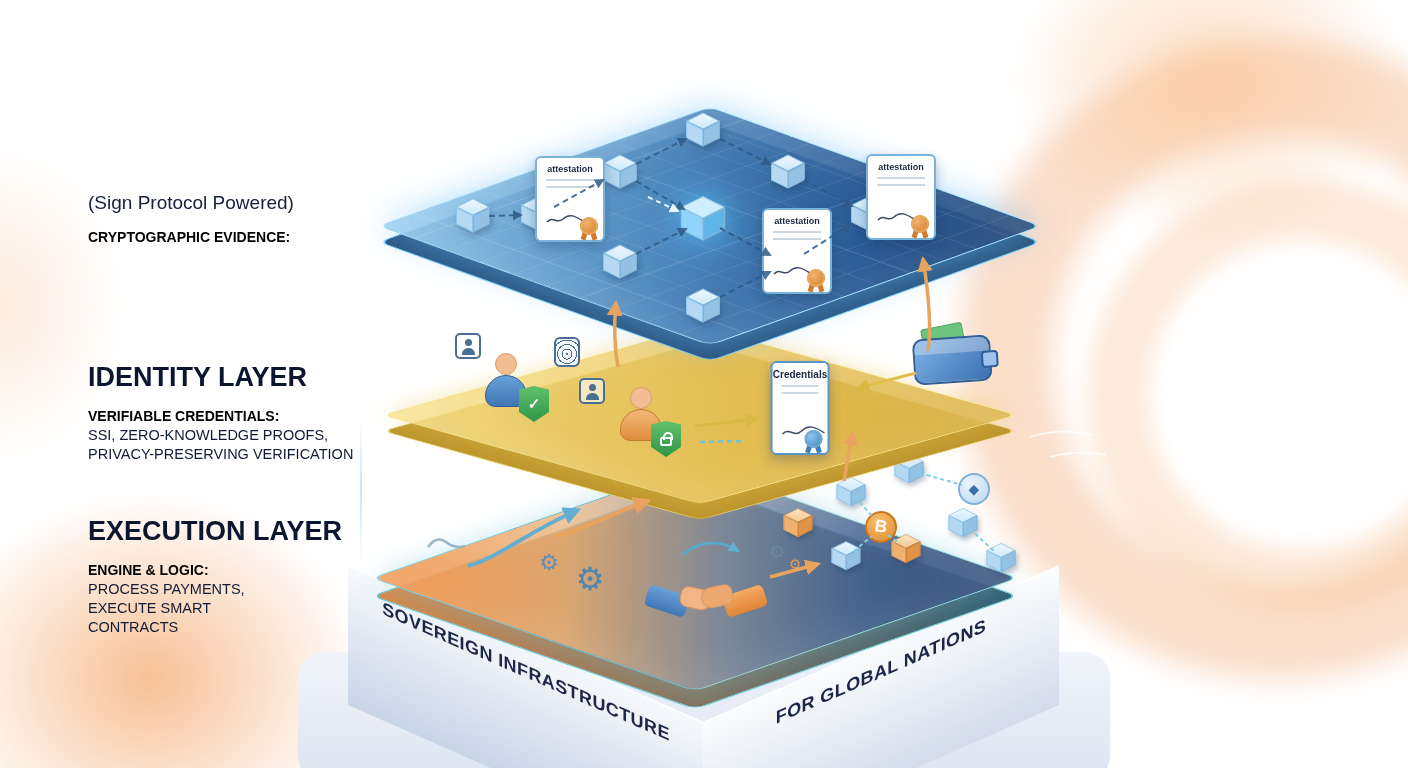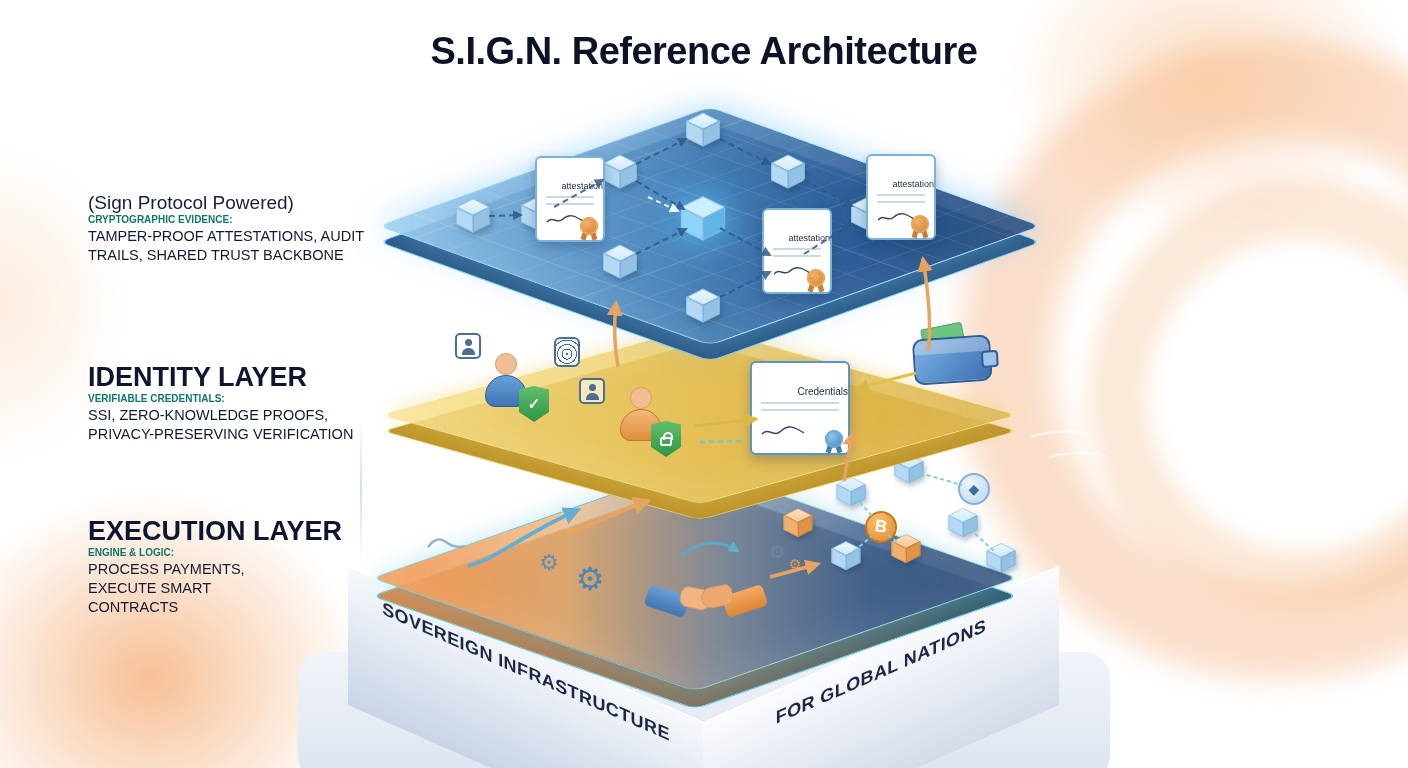--- a/index.html
+++ b/index.html
@@ -69,29 +69,29 @@
   .cube.glow .t{background:#cdefff}.cube.glow .l{background:#8ed4fb}.cube.glow .r{background:#5fb4e8}
   .cube.orange .t{background:linear-gradient(135deg,#fbe4c5,#f6c48c);border-color:#dd9a52}
   .cube.orange .l{background:#f0b070;border-color:#dd9a52}
   .cube.orange .r{background:#e09447;border-color:#c9813a}
   .cube.small{transform:translate(-50%,-50%) scale(.85)}
   .cube.small.orange{transform:translate(-50%,-50%) scale(.85)}
 
   
   .doc{position:absolute;width:70px;height:86px;transform:translate(-50%,-50%);background:#fff;
     border:2px solid #7ab3d9;border-radius:6px;box-shadow:0 5px 12px rgba(25,55,95,.3)}
-  .doc .label{font-size:9px;font-weight:400;text-align:right;margin-top:23px;color:#1c2840}
+  .doc .label{font-size:9px;font-weight:700;text-align:center;margin-top:6px;color:#1c2840}
   .doc .line{height:2px;background:#cdd7e1;margin:5px 9px 0}
   .doc .sig{position:absolute;left:8px;bottom:14px}
   .doc .seal{position:absolute;right:5px;bottom:5px;width:18px;height:18px;border-radius:50%;
     background:radial-gradient(circle at 35% 32%,#f2b36b,#ce7a2e);box-shadow:inset 0 0 0 2px rgba(233,169,92,.9)}
   .doc .seal::before,.doc .seal::after{content:"";position:absolute;top:13px;width:5px;height:10px;background:#cf7a2e;z-index:-1}
   .doc .seal::before{left:2px;transform:rotate(18deg)}
   .doc .seal::after{right:2px;transform:rotate(-18deg)}
-  .doc.cred{width:100px;height:94px;border-color:#5b95c8}
+  .doc.cred{width:59px;height:94px;border-color:#5b95c8}
   .doc.cred .label{font-size:10px}
   .doc.cred .seal{background:radial-gradient(circle at 35% 32%,#8cc6ec,#3f7fb6);box-shadow:inset 0 0 0 2px rgba(110,170,220,.9)}
   .doc.cred .seal::before,.doc.cred .seal::after{background:#3f7fb6}
 
   
   .person{position:absolute;width:42px;height:54px;transform:translate(-50%,-50%)}
   .person .head{position:absolute;left:50%;margin-left:-11px;top:0;width:22px;height:22px;border-radius:50%;
     background:#f2bd93;border:1px solid #d99d6d}
   .person .body{position:absolute;left:0;top:22px;width:42px;height:32px;border-radius:21px 21px 10px 10px;
     background:linear-gradient(#6aa0d8,#3f76b4);border:1px solid #2f5e98}
@@ -137,21 +137,21 @@
   .ethbadge{position:absolute;width:32px;height:32px;transform:translate(-50%,-50%);border-radius:50%;
     background:radial-gradient(circle at 35% 30%,#ecf5fc,#b9d7ee);border:2px solid #7fb0d8;
     color:#3c6ea5;font-size:14px;display:flex;align-items:center;justify-content:center}
 
   
   .title{position:absolute;top:30px;left:0;right:0;text-align:center;font-size:38px;font-weight:800;
     color:#0c1327;letter-spacing:-.5px}
   .label-block{position:absolute;left:88px;width:320px;color:#0d1630}
   .label-block h2{font-size:27px;font-weight:800;letter-spacing:0;color:#0d1630}
   .label-block .sub{font-size:19px;font-weight:400;color:#16203c;margin-top:16px}
-  .label-block .feat-h{font-size:10px;font-weight:700;color:#0f766e}
+  .label-block .feat-h{font-size:14px;font-weight:700;margin-top:15px;color:#000000}
   .label-block .feat-t{font-size:14.5px;font-weight:400;margin-top:2px;line-height:1.32;color:#121b35}
 
   .overlay{position:absolute;left:350px;top:85px;pointer-events:none}
 </style>
 </head>
 <body>
 
 <div class="canvas">
 
   <div class="bg-ring1"></div>
@@ -402,26 +402,24 @@
       <path d="M620,444 L644,466"></path>
       <path d="M504,466 L522,451"></path>
     </g>
 
     <g stroke="rgba(255,255,255,.75)" stroke-width="2" fill="none">
       <path d="M680,352 q30,-10 62,-2"></path>
       <path d="M700,372 q28,-8 56,-2"></path>
     </g>
   </svg>
 
-  <h1 class="title">S.I.G.N. Reference Architecture</h1>
 
   <div class="label-block" style="top:176px">
     <div class="sub">(Sign Protocol Powered)</div>
     <div class="feat-h">CRYPTOGRAPHIC EVIDENCE:</div>
-    <div class="feat-t" style="max-width:295px">TAMPER-PROOF ATTESTATIONS, AUDIT TRAILS, SHARED TRUST BACKBONE</div>
   </div>
 
   <div class="label-block" style="top:516px">
     <h2>EXECUTION LAYER</h2>
     <div class="feat-h">ENGINE &amp; LOGIC:</div>
     <div class="feat-t" style="max-width:215px">PROCESS PAYMENTS, EXECUTE SMART CONTRACTS</div>
   </div>
 
   <div class="label-block" style="top:362px">
     <h2>IDENTITY LAYER</h2>

